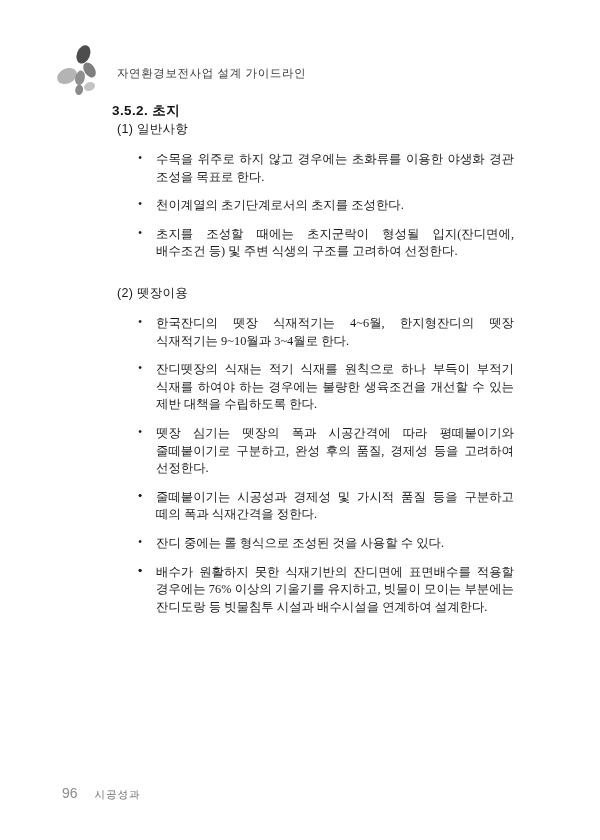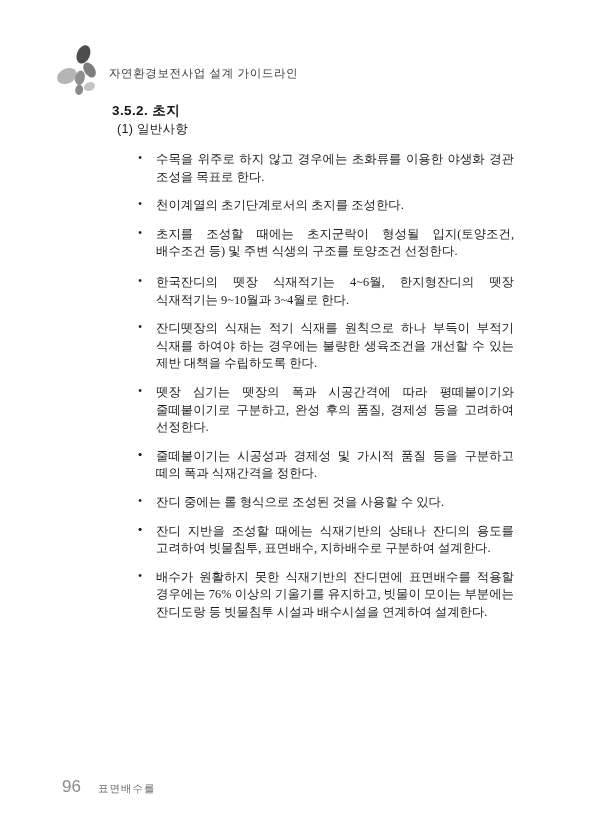--- a/index.html
+++ b/index.html
@@ -11,21 +11,21 @@
     font-family: "Liberation Serif", "DejaVu Serif", serif;
     color: #1f1f1f;
   }
 
   
   .page-header {
     position: absolute;
     top: 42px; left: 54px;
     display: flex;
     align-items: center;
-    gap: 3px;
+    gap: 11px;
   }
   .logo { width: 52px; height: 56px; display: block; }
   .doc-title {
     font-family: "Liberation Sans", "DejaVu Sans", sans-serif;
     font-size: 11.5px;
     color: #3c3c3c;
     letter-spacing: 0.6px;
     position: relative;
     top: 3px;
     white-space: nowrap;
@@ -81,22 +81,23 @@
   
   .page-footer {
     position: absolute;
     left: 62px; top: 777px;
     display: flex;
     align-items: baseline;
     gap: 17px;
   }
   .page-num {
     font-family: "Liberation Sans", "DejaVu Sans", sans-serif;
-    font-size: 17px;
+    font-size: 14px;
     color: #8b8b8b;
+    margin-top: 8px;
   }
   .footer-org {
     font-family: "Liberation Sans", "DejaVu Sans", sans-serif;
     font-size: 10.5px;
     color: #6f6f6f;
     letter-spacing: 1px;
   }
 </style>
 </head>
 <body>
@@ -121,24 +122,25 @@
     <li>
       <span class="dot">•</span>
       <span>수목을 위주로 하지 않고 경우에는 초화류를 이용한 야생화 경관 조성을 목표로 한다.</span>
     </li>
     <li>
       <span class="dot">•</span>
       <span>천이계열의 초기단계로서의 초지를 조성한다.</span>
     </li>
     <li>
       <span class="dot">•</span>
-      <span>초지를 조성할 때에는 초지군락이 형성될 입지(토양조건, 배수조건 등) 및 주변 식생의 구조를 토양조건 선정한다.</span>
+      <span>초지를 조성할 때에는 초지군락이 형성될 입지(잔디면에, 배수조건 등) 및 주변 식생의 구조를 고려하여 선정한다.</span>
     </li>
   </ul>
 
+  <h2 class="sub-label group2">(2) 뗏장이용</h2>
   <ul class="bullets">
     <li>
       <span class="dot">•</span>
       <span>한국잔디의 뗏장 식재적기는 4~6월, 한지형잔디의 뗏장 식재적기는 9~10월과 3~4월로 한다.</span>
     </li>
     <li>
       <span class="dot">•</span>
       <span>잔디뗏장의 식재는 적기 식재를 원칙으로 하나 부득이 부적기 식재를 하여야 하는 경우에는 불량한 생육조건을 개선할 수 있는 제반 대책을 수립하도록 한다.</span>
     </li>
     <li>
@@ -154,25 +156,24 @@
     </li>
     <li>
       <span class="dot">•</span>
       <span>잔디 중에는 롤 형식으로 조성된 것을 사용할 수 있다.</span>
     </li>
     <li>
       <span class="dot">•</span>
     </li>
     <li>
       <span class="dot">•</span>
-      <span>잔디 지반을 조성할 때에는 식재기반의 상태나 잔디의 용도를 고려하여 빗물침투, 표면배수, 지하배수로 구분하여 설계한다.</span>
     </li>
     <li>
       <span class="dot">•</span>
       <span>배수가 원활하지 못한 식재기반의 잔디면에 표면배수를 적용할 경우에는 76% 이상의 기울기를 유지하고, 빗물이 모이는 부분에는 잔디도랑 등 빗물침투 시설과 배수시설을 연계하여 설계한다.</span>
     </li>
   </ul>
 </div>
 
 <div class="page-footer">
   <span class="page-num">96</span>
-  <span class="footer-org">표면배수를</span>
+  <span class="footer-org">시공성과</span>
 </div>
 
 </body></html>

